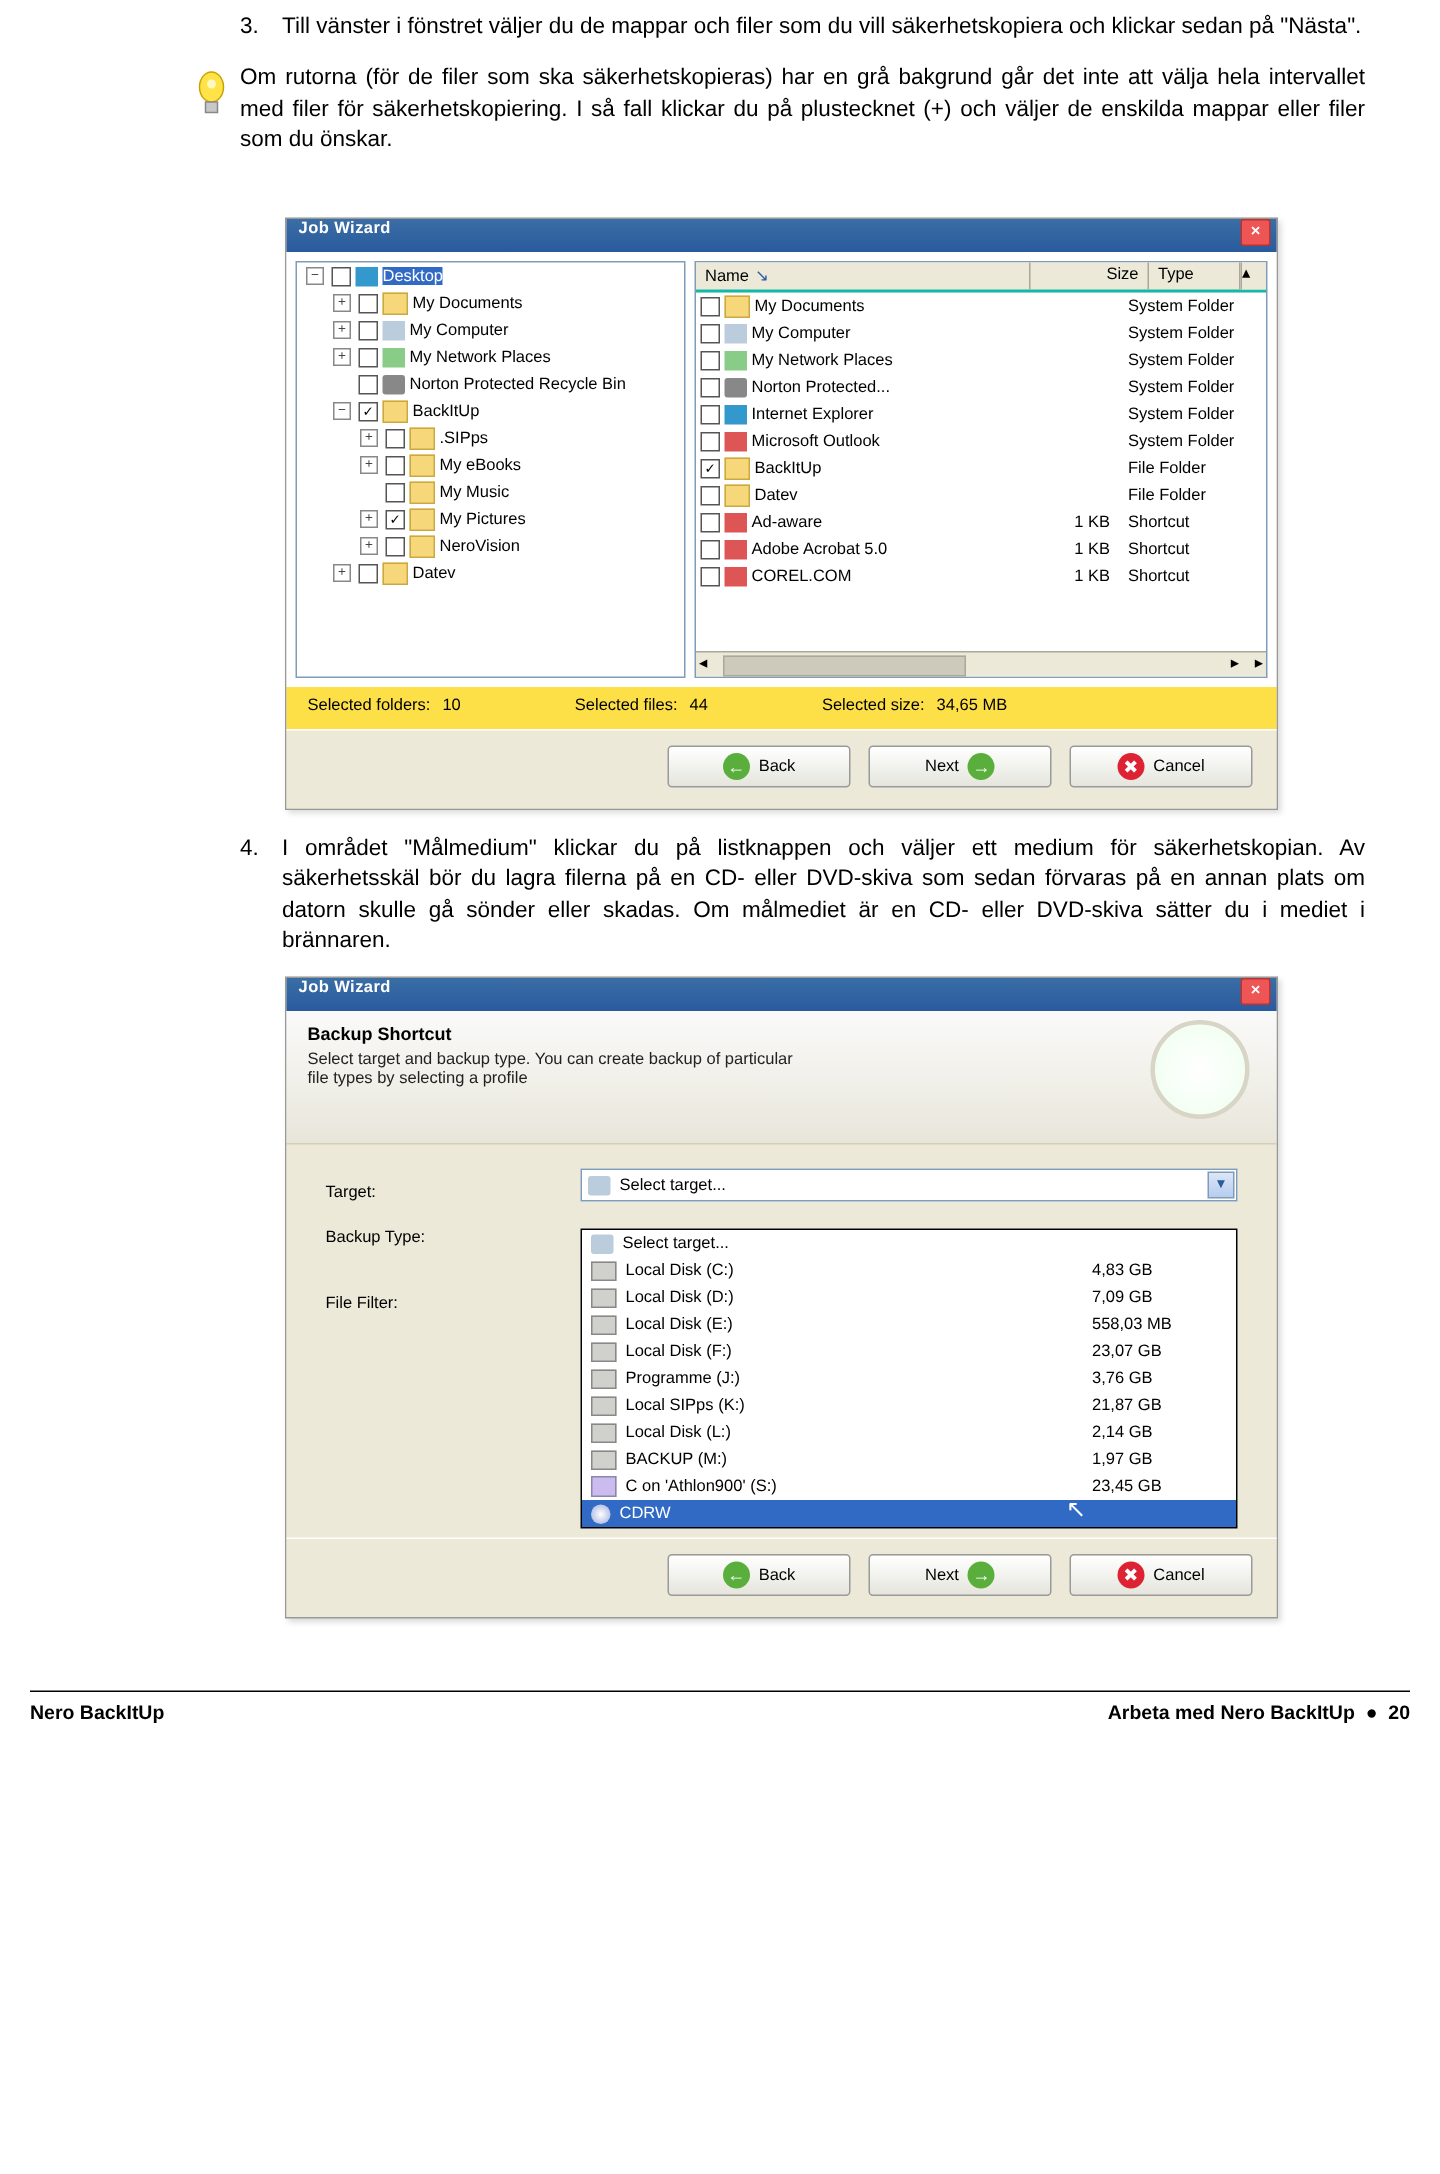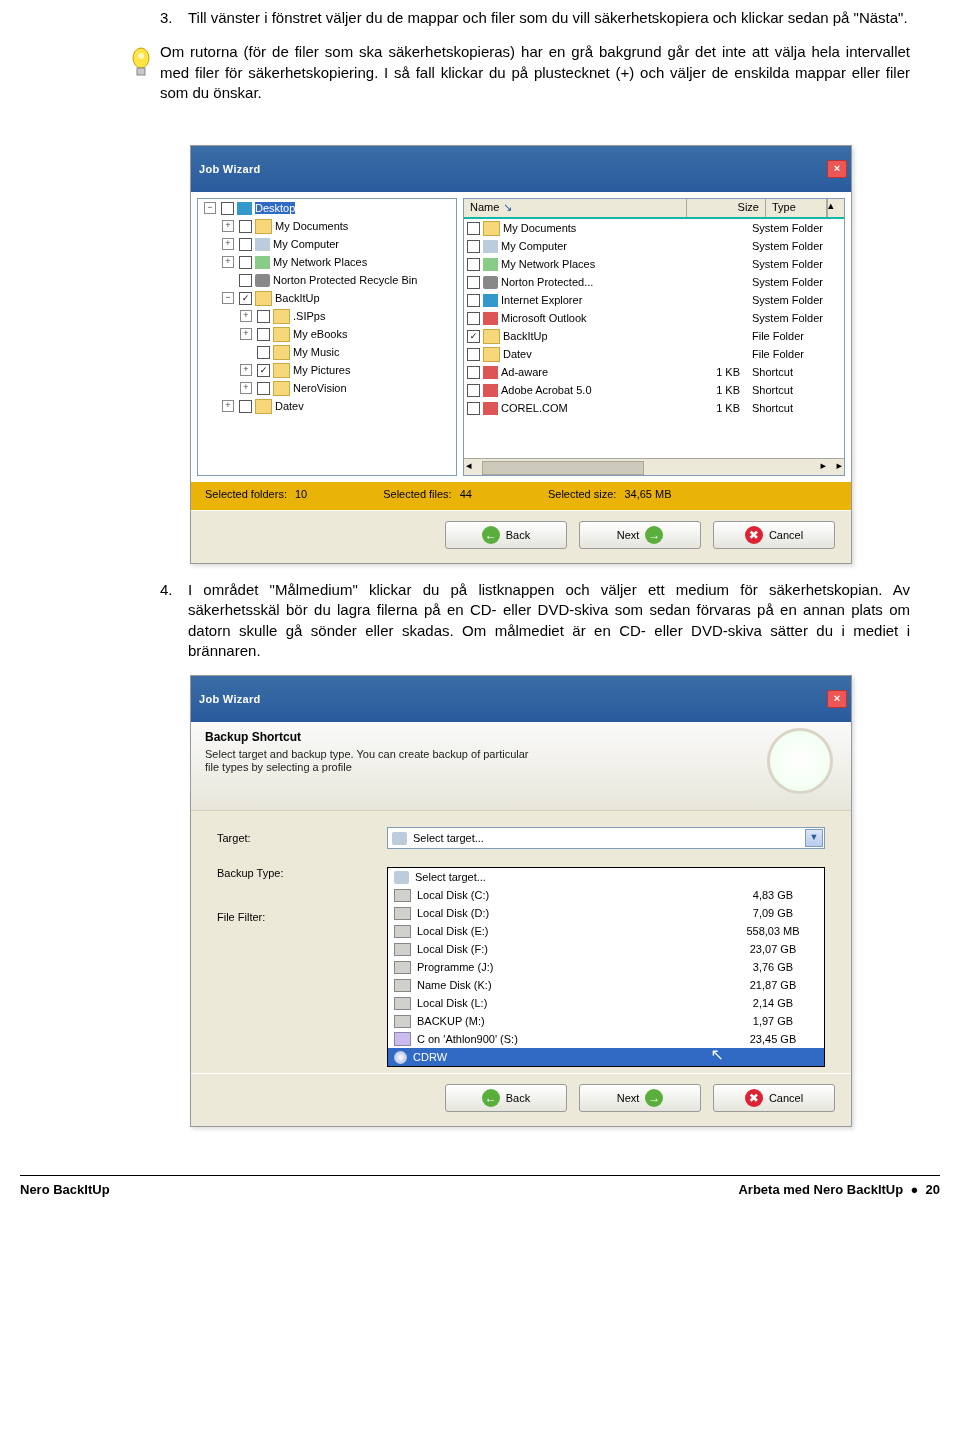--- a/index.html
+++ b/index.html
@@ -4,21 +4,21 @@
 <style>
   body{margin:0;font-family:Arial,Helvetica,sans-serif;font-size:15px;color:#000;background:#fff;width:960px}
   .page{padding:8px 50px 0 20px}
   .para{margin:0 0 14px 140px;line-height:1.35;text-align:justify}
   .num-indent{position:relative;padding-left:28px}
   .num{position:absolute;left:0;top:0}
   .tip-row{display:flex;margin:0 0 42px 110px}
   .bulb{width:22px;height:34px;margin-top:4px;flex:none}
   .tip-text{margin-left:8px;line-height:1.35;text-align:justify}
   .shot{margin-left:170px;width:660px;border:1px solid #999;background:#ece9d8;box-shadow:2px 2px 4px rgba(0,0,0,.15);font-family:Tahoma,Arial,sans-serif;font-size:11px;color:#000}
-  .titlebar{display:flex;align-items:center;height:22px;padding:12px 4px;color:#fff;font-weight:bold;background:linear-gradient(#3a6ea5,#2a5a9e)}
+  .titlebar{display:flex;height:22px;padding:0 4px;color:#fff;font-weight:bold;background:linear-gradient(#3a6ea5,#2a5a9e)}
   .titlebar .ttxt{flex:1;padding-left:4px;letter-spacing:.3px}
   .xbtn{width:18px;height:16px;border:1px solid #b33;background:#e55;color:#fff;text-align:center;line-height:14px;font-weight:bold;border-radius:2px}
   .banner{height:72px;background:linear-gradient(#fafafa,#e8e6da);border-bottom:1px solid #d4cfb8;position:relative;padding:8px 14px}
   .banner .btitle{font-weight:bold;margin-bottom:4px;font-size:12px}
   .banner .bsub{color:#222;font-size:11px;max-width:330px;line-height:1.2}
   .clock{position:absolute;right:18px;top:6px;width:60px;height:60px;border-radius:50%;border:3px solid #d8d5c6;background:radial-gradient(#fff,#efe)}
   .tree-area{display:flex;background:#fff;height:290px}
   .tree{width:258px;border:1px solid #7f9db9;margin:6px;background:#fff;overflow:hidden}
   .trow{display:flex;align-items:center;height:18px;white-space:nowrap}
   .tind{display:inline-block}
@@ -36,35 +36,35 @@
   .list-head{display:flex;background:#ece9d8;border-bottom:2px solid #14b8a6}
   .lh{border-right:1px solid #aca899;padding:2px 6px;font-size:11px}
   .lh1{width:210px}.lh2{width:66px;text-align:right}.lh3{flex:1}
   .list-body{overflow:hidden;flex:1}
   .lrow{display:flex;align-items:center;height:18px}
   .lname{width:210px;display:flex;align-items:center}
   .lsize{width:66px;text-align:right;padding-right:6px}
   .ltype{flex:1;padding-left:6px}
   .hscroll{height:16px;background:#ece9d8;border-top:1px solid #aca899;position:relative}
   .vscroll{width:16px;background:#ece9d8;border-left:1px solid #aca899}
-  .stats{display:flex;padding:6px 14px 10px;font-size:11px;background:#eab308}
+  .stats{display:flex;padding:6px 14px 10px;font-size:11px;background:#fde047}
   .stats span{margin-right:8px}
   .btnrow{display:flex;justify-content:flex-end;padding:10px 16px 14px;background:#ece9d8;border-top:1px solid #fff;gap:12px}
   .wbtn{display:flex;align-items:center;justify-content:center;width:120px;height:26px;border:1px solid #9a9a9a;border-radius:3px;background:linear-gradient(#fff,#e5e5dd);font-size:11px;gap:6px}
   .circ{width:18px;height:18px;border-radius:50%;display:inline-flex;align-items:center;justify-content:center;color:#fff;font-size:12px}
   .c-back{background:#5aae3c}.c-next{background:#5aae3c}.c-cancel{background:#d23}
   .settings-body{background:#ece9d8;padding:16px 26px 6px}
-  .frow{display:flex;align-items:center;margin-bottom:18px}
+  .frow{display:flex;align-items:flex-end;margin-bottom:18px}
   .flab{width:170px;font-size:11px}
   .combo{flex:1;height:20px;border:1px solid #7f9db9;background:#fff;display:flex;align-items:center;padding:0 4px;position:relative}
   .combo .drop{width:16px;height:16px;border:1px solid #7f9db9;background:linear-gradient(#dce6f6,#b7ccef);position:absolute;right:1px;top:1px;text-align:center;line-height:14px;color:#2a5a9e;font-size:9px}
   .dd{border:1px solid #000;background:#fff;position:relative}
   .ddrow{display:flex;align-items:center;height:18px;padding:0 6px}
   .ddname{flex:1;display:flex;align-items:center}
-  .ddsize{width:90px;text-align:center}
+  .ddsize{width:90px;text-align:left}
   .ddsel{background:#316ac5;color:#fff}
   .i-drive{width:15px;height:11px;background:#d0d0cc;border:1px solid #888;margin-right:6px;display:inline-block}
   .i-target{width:15px;height:13px;background:#bcd;border-radius:2px;margin-right:6px;display:inline-block}
   .i-netdrive{width:15px;height:12px;background:#cbe;border:1px solid #88a;margin-right:6px;display:inline-block}
   .i-cd{width:13px;height:13px;border-radius:50%;background:radial-gradient(#fff,#9ad);margin-right:6px;display:inline-block}
   .cursor{position:absolute;right:100px;bottom:2px;font-size:16px}
   .footer{border-top:1px solid #000;margin:48px 20px 0;padding:6px 0 0;display:flex;justify-content:space-between;font-size:13px}
   .footer b{font-weight:bold}
   .sortarrow{color:#2a5a9e;font-size:11px;margin-left:4px}
 </style>
@@ -390,21 +390,21 @@
               <div class="ddrow">
                 <div class="ddname">
                   <span class="i-drive"></span>
                   <span>Programme (J:)</span>
                 </div>
                 <div class="ddsize">3,76 GB</div>
               </div>
               <div class="ddrow">
                 <div class="ddname">
                   <span class="i-drive"></span>
-                  <span>Name Disk (K:)</span>
+                  <span>Local SIPps (K:)</span>
                 </div>
                 <div class="ddsize">21,87 GB</div>
               </div>
               <div class="ddrow">
                 <div class="ddname">
                   <span class="i-drive"></span>
                   <span>Local Disk (L:)</span>
                 </div>
                 <div class="ddsize">2,14 GB</div>
               </div>

